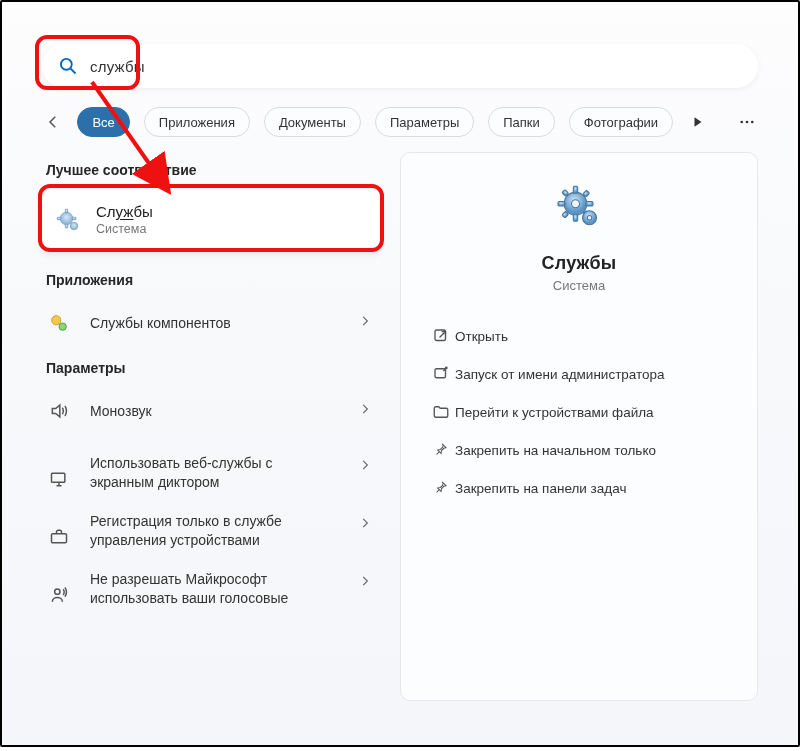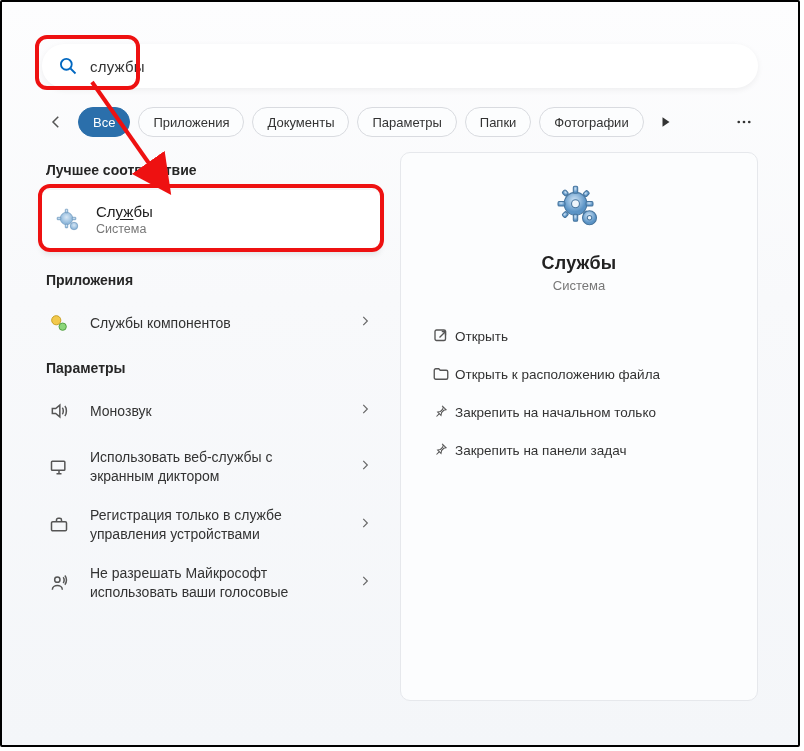--- a/index.html
+++ b/index.html
@@ -12,38 +12,38 @@
   }
 
   
   .search-wrap { position: absolute; top: 42px; left: 40px; right: 40px; height: 44px;
     background: #fff; border-radius: 22px; display:flex; align-items:center; padding-left:16px;
     box-shadow: 0 2px 6px rgba(0,0,0,.06); }
   .search-icon { width:20px; height:20px; margin-right:12px; color:#0067c0; }
   .search-input { border:none; outline:none; font-size:15px; color:#333; flex:1; background:transparent; letter-spacing:.2px; }
 
   
-  .tabs-row { position:absolute; top:102px; left:40px; right:40px; height:36px; display:flex; align-items:center; gap:8px; }
+  .tabs-row { position:absolute; top:102px; left:40px; right:40px; height:36px; display:flex; align-items:center; gap:14px; }
   .back-btn { width:28px; height:28px; display:flex; align-items:center; justify-content:center; border-radius:50%; color:#555; }
   .pill { height:30px; padding:0 14px; border:1px solid #d9dbe0; border-radius:15px; display:flex; align-items:center; font-size:13px; color:#333; background:#fcfdfe; }
   .pill.active { background:#2b6fab; color:#fff; border-color:#2b6fab; }
   .tabs-spacer { flex:1; }
   .play-btn,.more-btn { width:28px; height:28px; display:flex; align-items:center; justify-content:center; color:#333; }
 
   
   .left-col { position:absolute; top:150px; left:40px; width:338px; }
   .section-title { font-size:14px; font-weight:600; color:#262626; margin:10px 0 12px 4px; }
 
   .best-card { display:flex; align-items:center; height:62px; background:#fff; border-radius:6px; box-shadow:0 2px 6px rgba(0,0,0,.10); padding:0 12px; gap:12px; }
   .best-icon { width:30px; height:30px; display:flex; align-items:center; justify-content:center; }
   .best-text .t1 { font-size:15px; color:#222; line-height:1.2; }
   .best-text .t2 { font-size:12.5px; color:#777; line-height:1.4; }
 
   .row-item { display:flex; align-items:center; height:46px; padding:0 8px 0 4px; gap:18px; border-radius:4px; }
-  .row-item.tall { height:58px; align-items:center; padding-top:8px; }
+  .row-item.tall { height:58px; align-items:flex-end; padding-top:8px; }
   .row-icon { width:26px; height:26px; display:flex; align-items:center; justify-content:center; flex:0 0 26px; color:#555; }
   .row-label { font-size:14px; color:#333; flex:1; line-height:1.35; }
   .chev { color:#666; flex:0 0 14px; }
 
   
   .detail { position:absolute; top:150px; left:398px; right:40px; bottom:44px; background:#fcfdfe;
     border:1px solid #e6e8ec; border-radius:10px; padding:28px 24px 24px; }
   .detail-hero { display:flex; flex-direction:column; align-items:center; margin-bottom:24px; }
   .hero-icon { width:56px; height:56px; margin-bottom:16px; }
   .hero-title { font-size:18px; font-weight:600; color:#222; letter-spacing:.2px; }
@@ -248,24 +248,34 @@
             <svg viewBox="0 0 24 24" width="18" height="18" fill="none" stroke="currentColor" stroke-width="1.8">
               <rect x="4" y="4" width="14" height="14" rx="2"></rect>
               <path d="M10 14l8-8M13 6h5v5"></path>
             </svg>
           </span>
         <span class="action-label">Открыть</span>
       </div>
       <div class="action">
         <span class="action-icon">
             <svg viewBox="0 0 24 24" width="18" height="18" fill="none" stroke="currentColor" stroke-width="1.8">
+              <rect x="4" y="5" width="14" height="12" rx="2"></rect>
+              <path d="M15 8l4-4"></path>
+              <circle cx="19" cy="4" r="1" fill="currentColor"></circle>
+            </svg>
+          </span>
+        <span class="action-label">Запуск от имени администратора</span>
+      </div>
+      <div class="action">
+        <span class="action-icon">
+            <svg viewBox="0 0 24 24" width="18" height="18" fill="none" stroke="currentColor" stroke-width="1.8">
               <path d="M3 7a2 2 0 0 1 2-2h4l2 2h8a2 2 0 0 1 2 2v8a2 2 0 0 1-2 2H5a2 2 0 0 1-2-2V7z"></path>
             </svg>
           </span>
-        <span class="action-label">Открыть к расположению файла</span>
+        <span class="action-label">Перейти к устройствами файла</span>
       </div>
       <div class="action">
         <span class="action-icon">
             <svg viewBox="0 0 24 24" width="18" height="18" fill="none" stroke="currentColor" stroke-width="1.8">
               <path d="M14 3l7 7-4 1-4 4-1 5-3-3-5 5 5-5-3-3 5-1 4-4 1-4z" transform="scale(.75) translate(4 2)"></path>
             </svg>
           </span>
         <span class="action-label">Закрепить на начальном только</span>
       </div>
       <div class="action">

